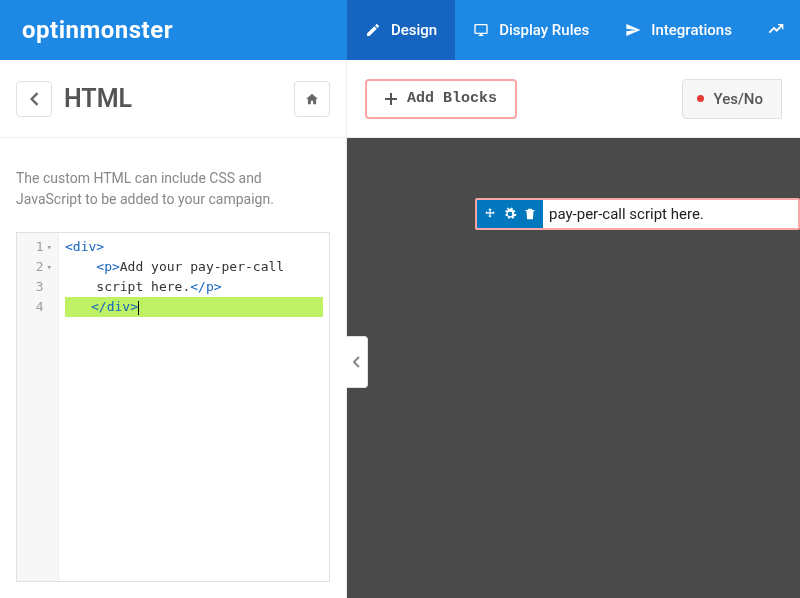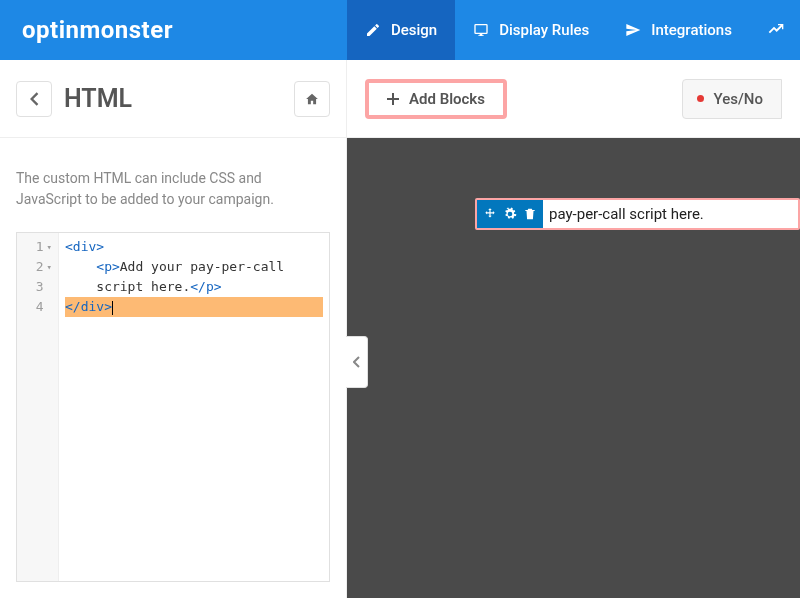--- a/index.html
+++ b/index.html
@@ -11,35 +11,35 @@
     .navitem { display: flex; align-items: center; gap: 10px; padding: 0 18px; font-size: 15px; font-weight: 500; cursor: pointer; height: 100%; }
     .navitem.active { background: #1565c0; }
     .navitem svg { width:16px; height:16px; fill:#fff; }
     
     .subbar { height: 78px; display: flex; border-bottom: 1px solid #eee; }
     .subbar-left { width: 347px; display:flex; align-items:center; padding: 0 16px; gap:12px; border-right:1px solid #eee; }
     .backbtn { width:36px; height:36px; border:1px solid #e0e0e0; border-radius:4px; display:flex; align-items:center; justify-content:center; background:#fff; cursor:pointer; color:#666; }
     .section-title { font-size:25px; font-weight:600; color:#555; flex:1; }
     .homebtn { width:36px; height:36px; border:1px solid #e0e0e0; border-radius:4px; display:flex; align-items:center; justify-content:center; background:#fff; cursor:pointer; color:#666; }
     .subbar-right { flex:1; display:flex; align-items:center; padding: 0 18px; gap:12px; }
-    .addblocks { height:40px; padding:0 18px; border:4px solid #fca5a5; border-radius:4px; background:#fff; display:flex; align-items:center; gap:10px; font-size:15px; font-weight:600; color:#555; cursor:pointer; }
+    .addblocks { height:40px; padding:0 18px; border:2px solid #fca5a5; border-radius:4px; background:#fff; display:flex; align-items:center; gap:10px; font-size:15px; font-weight:600; color:#555; cursor:pointer;font-family:Liberation Mono, monospace; }
     .spacer { flex:1; }
     .yesno { height:40px; padding:0 18px 0 14px; border:1px solid #e0e0e0; border-radius:4px 0 0 4px; background:#f7f7f7; display:flex; align-items:center; gap:10px; font-size:15px; font-weight:500; color:#555; cursor:pointer; }
     .yesno .dot { width:7px; height:7px; border-radius:50%; background:#e53935; }
     
     .main { display:flex; height: calc(598px - 60px - 78px); }
     .leftpanel { width:347px; padding:30px 16px 16px; border-right:1px solid #eee; display:flex; flex-direction:column; background:#fff; }
     .hint { color:#888; font-size:14px; line-height:1.5; margin-bottom:22px; }
     .codebox { border:1px solid #e0e0e0; flex:1; display:flex; font-family: Menlo, Monaco, Consolas, monospace; font-size:13px; overflow:hidden; }
     .gutter { width:42px; background:#f7f7f7; border-right:1px solid #eee; color:#9e9e9e; text-align:right; padding:4px 6px 0 0; line-height:20px; user-select:none; }
     .gline { height:20px; display:flex; justify-content:flex-end; align-items:center; gap:3px; }
     .fold { font-size:9px; color:#9e9e9e; }
     .codearea { flex:1; padding:4px 6px 0; line-height:20px; }
     .codeline { white-space:pre; height:20px; }
-    .codeline.active { background:#fdba74; }
+    .codeline.active { background:#bef264;padding-left:26px; }
     .tag-b { color:#1565c0; }
     .tag-n { color:#1565c0; }
     .txt { color:#333; }
     .caret { display:inline-block; width:1px; height:14px; background:#000; vertical-align:middle; }
     
     .canvas { flex:1; background:#4a4a4a; position:relative; }
     .preview-wrap { position:absolute; top:60px; left:128px; right:0; height:32px; }
     .preview { background:#fff; border:2px solid #fca5a5; border-radius:2px; height:32px; display:flex; align-items:center; font-size:15px; color:#222; overflow:hidden; }
     .toolbar { background:#0277bd; height:100%; display:flex; align-items:center; padding:0 6px; gap:6px; flex-shrink:0; }
     .toolbar svg { width:14px; height:14px; fill:#fff; }

